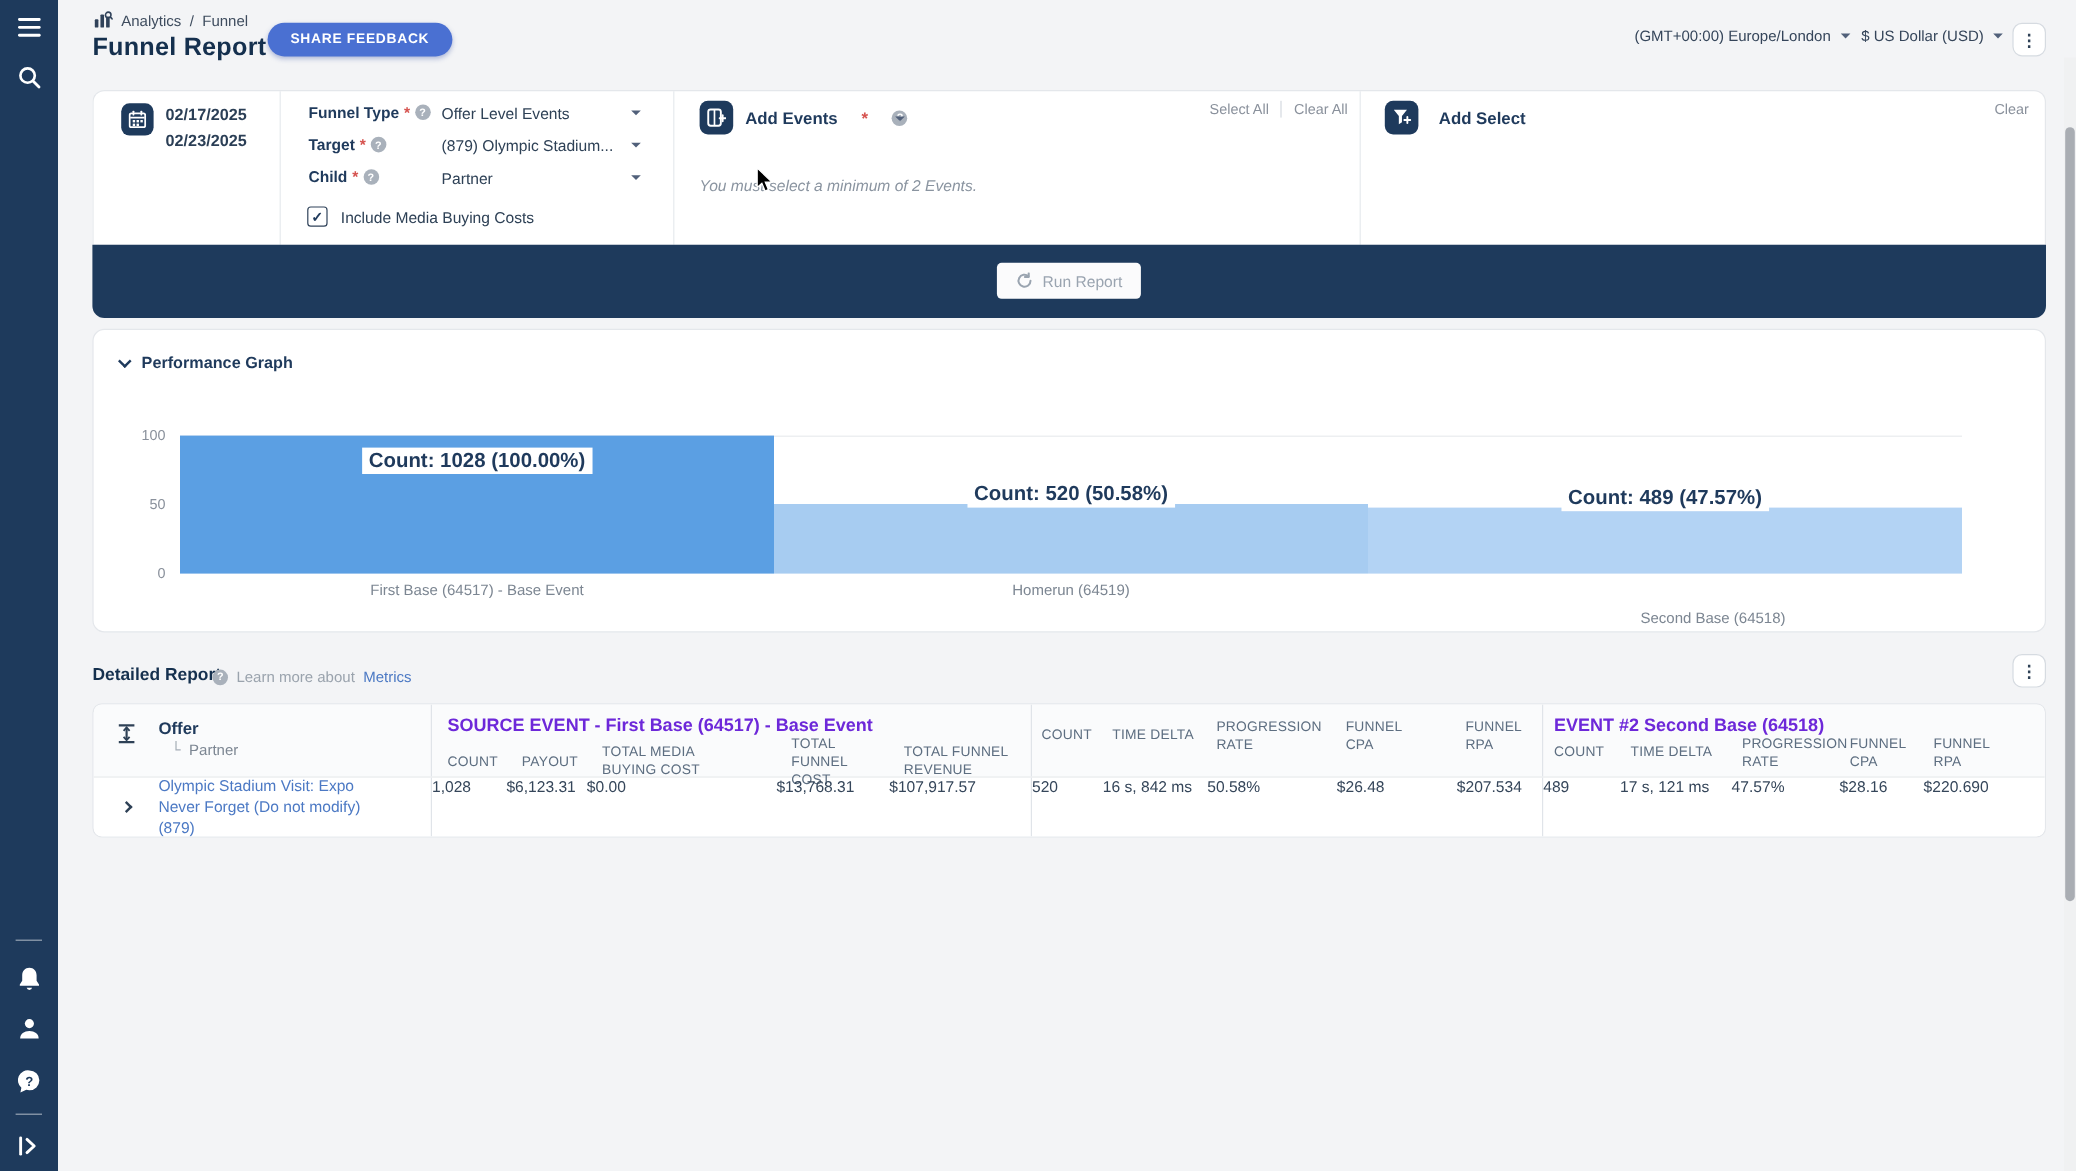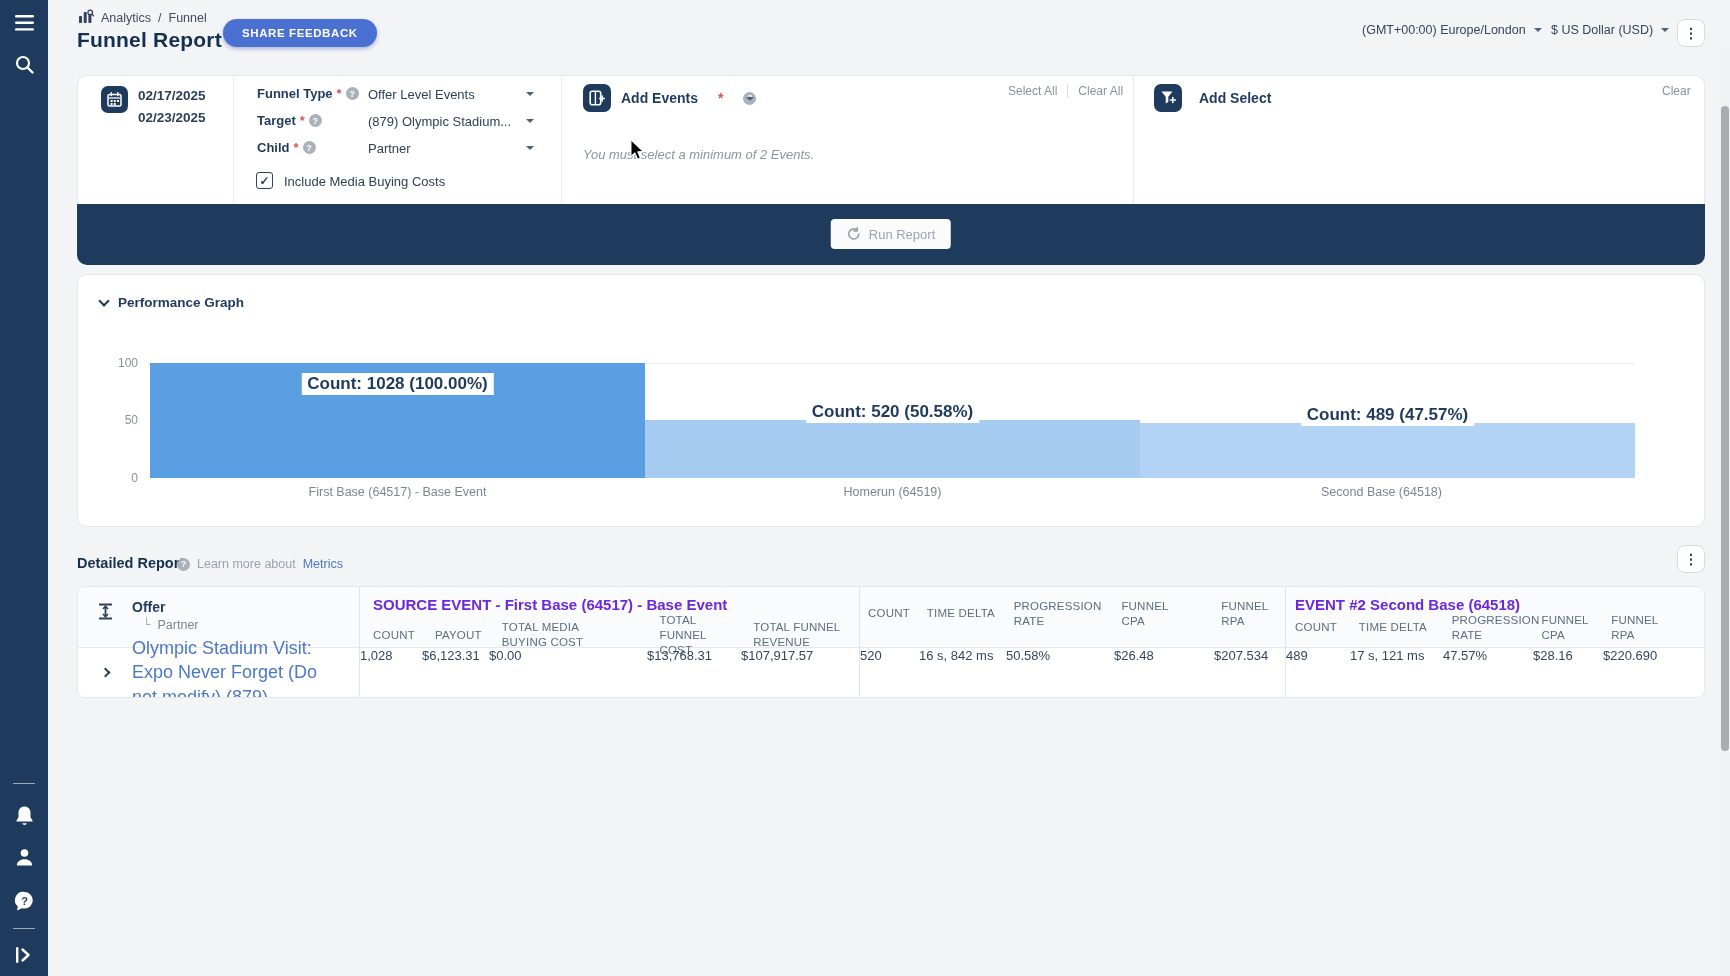--- a/index.html
+++ b/index.html
@@ -76,21 +76,21 @@
   .grp-label { font-size:15px; font-weight:700; color:#6d28d9; padding-top:9px; white-space:nowrap; }
   .grp-cols { display:flex; align-items:center; flex:1; padding-bottom:7px; }
   .hcell { font-size:11.5px; color:#5D6E81; line-height:1.3; letter-spacing:.2px; }
   .hcell span { display:inline-block; }
   .g1 .cw1{width:62px;} .g1 .cw2{width:67px;} .g1 .cw3{width:158px;} .g1 .cw4{width:94px;} .g1 .cw5{width:106px;}
   .g2 .cw1{width:59px;} .g2 .cw2{width:87px;} .g2 .cw3{width:108px;} .g2 .cw4{width:100px;} .g2 .cw5{width:64px;}
   .g3 .cw1{width:64px;} .g3 .cw2{width:93px;} .g3 .cw3{width:90px;} .g3 .cw4{width:70px;} .g3 .cw5{width:95px;}
   .w85{max-width:85px;} .w80{max-width:80px;} .w90{max-width:90px;} .w95{max-width:95px;} .w55{max-width:55px;}
   .vals { flex-direction:row; align-items:flex-start; height:100%; }
   .vcell { font-size:13px; color:#35465A; }
-  .offer-link { display:block; width:188px; font-size:18px; line-height:1.35; color:#4C79C4; text-decoration:none; cursor:pointer; }
+  .offer-link { display:block; width:188px; font-size:13px; line-height:1.35; color:#4C79C4; text-decoration:none; cursor:pointer; }
   .row-chev { width:7px; height:7px; border-right:2px solid #2E4156; border-top:2px solid #2E4156; transform:rotate(45deg); cursor:pointer; }
 
   
   .sb-track { position:absolute; right:0; top:48px; width:10px; height:928px; background:#F0F1F2; }
   .sb-thumb { position:absolute; right:1px; top:58px; width:8px; height:645px; background:#A9ADB3; border-radius:4px; }
   .cursor { position:absolute; left:630px; top:140px; z-index:99; pointer-events:none; }
 </style>
 </head>
 <body>
 
@@ -275,21 +275,21 @@
     <div class="gridline"></div>
     <div class="bar-seg" id="bar0" style="height: 115px; left: 0px; background: rgb(91, 159, 227);"></div>
     <div class="bar-seg" id="bar1" style="height: 58.167px; left: 495px; background: rgb(167, 204, 241);"></div>
     <div class="bar-seg" id="bar2" style="height: 54.7055px; left: 990px; background: rgb(179, 211, 244);"></div>
     <div class="bar-label" id="lbl0" style="left: 247.5px; top: 10px;">Count: 1028 (100.00%)</div>
     <div class="bar-label" id="lbl1" style="left: 742.5px; top: 37.833px;">Count: 520 (50.58%)</div>
     <div class="bar-label" id="lbl2" style="left: 1237.5px; top: 41.2945px;">Count: 489 (47.57%)</div>
   </div>
   <div class="xlabel" style="left:72px;">First Base (64517) - Base Event</div>
   <div class="xlabel" style="left:567px;">Homerun (64519)</div>
-  <div class="xlabel" style="left:1056px;">Second Base (64518)</div>
+  <div class="xlabel" style="left:1102px;margin-top:23px;">Second Base (64518)</div>
 </div>
 
 <div class="det-title">Detailed Report</div>
 <div class="det-sub">
   <span class="qmark">?</span>
   <span>Learn more about</span>
   <a>Metrics</a>
 </div>
 <button class="kebab-btn" style="left:1677px; top:545px;">⋮</button>
 

